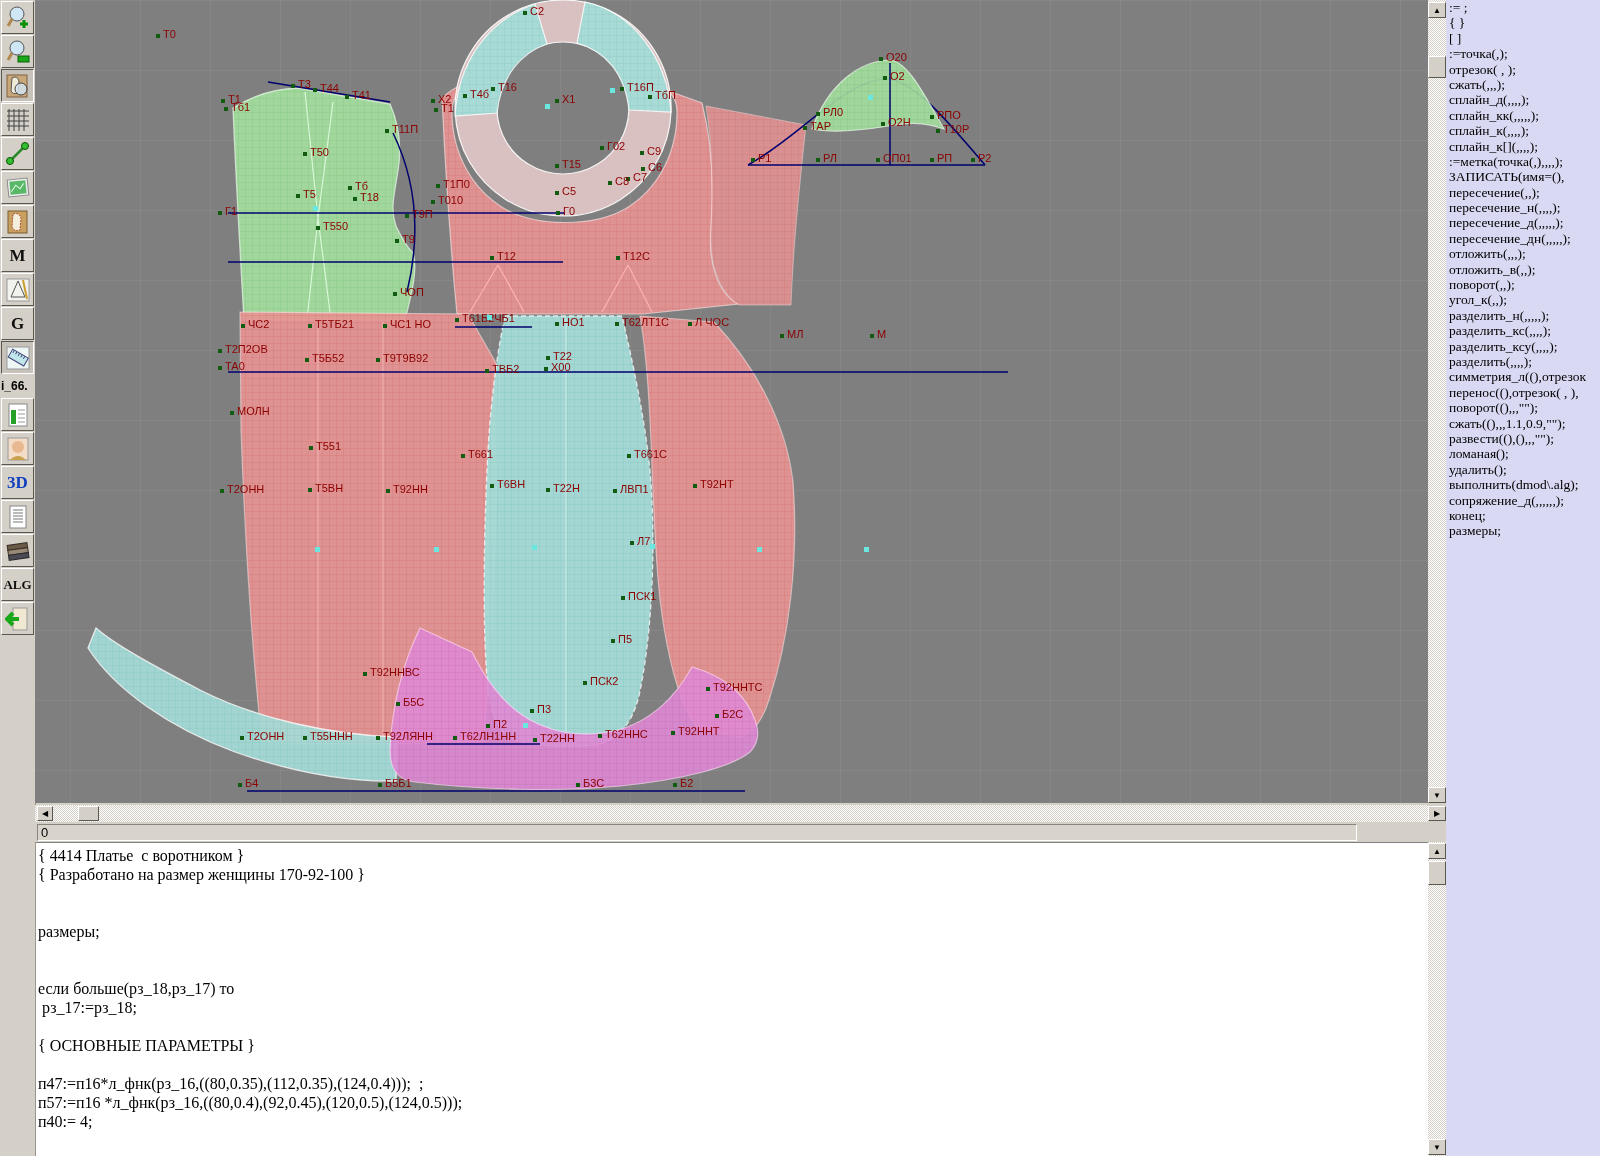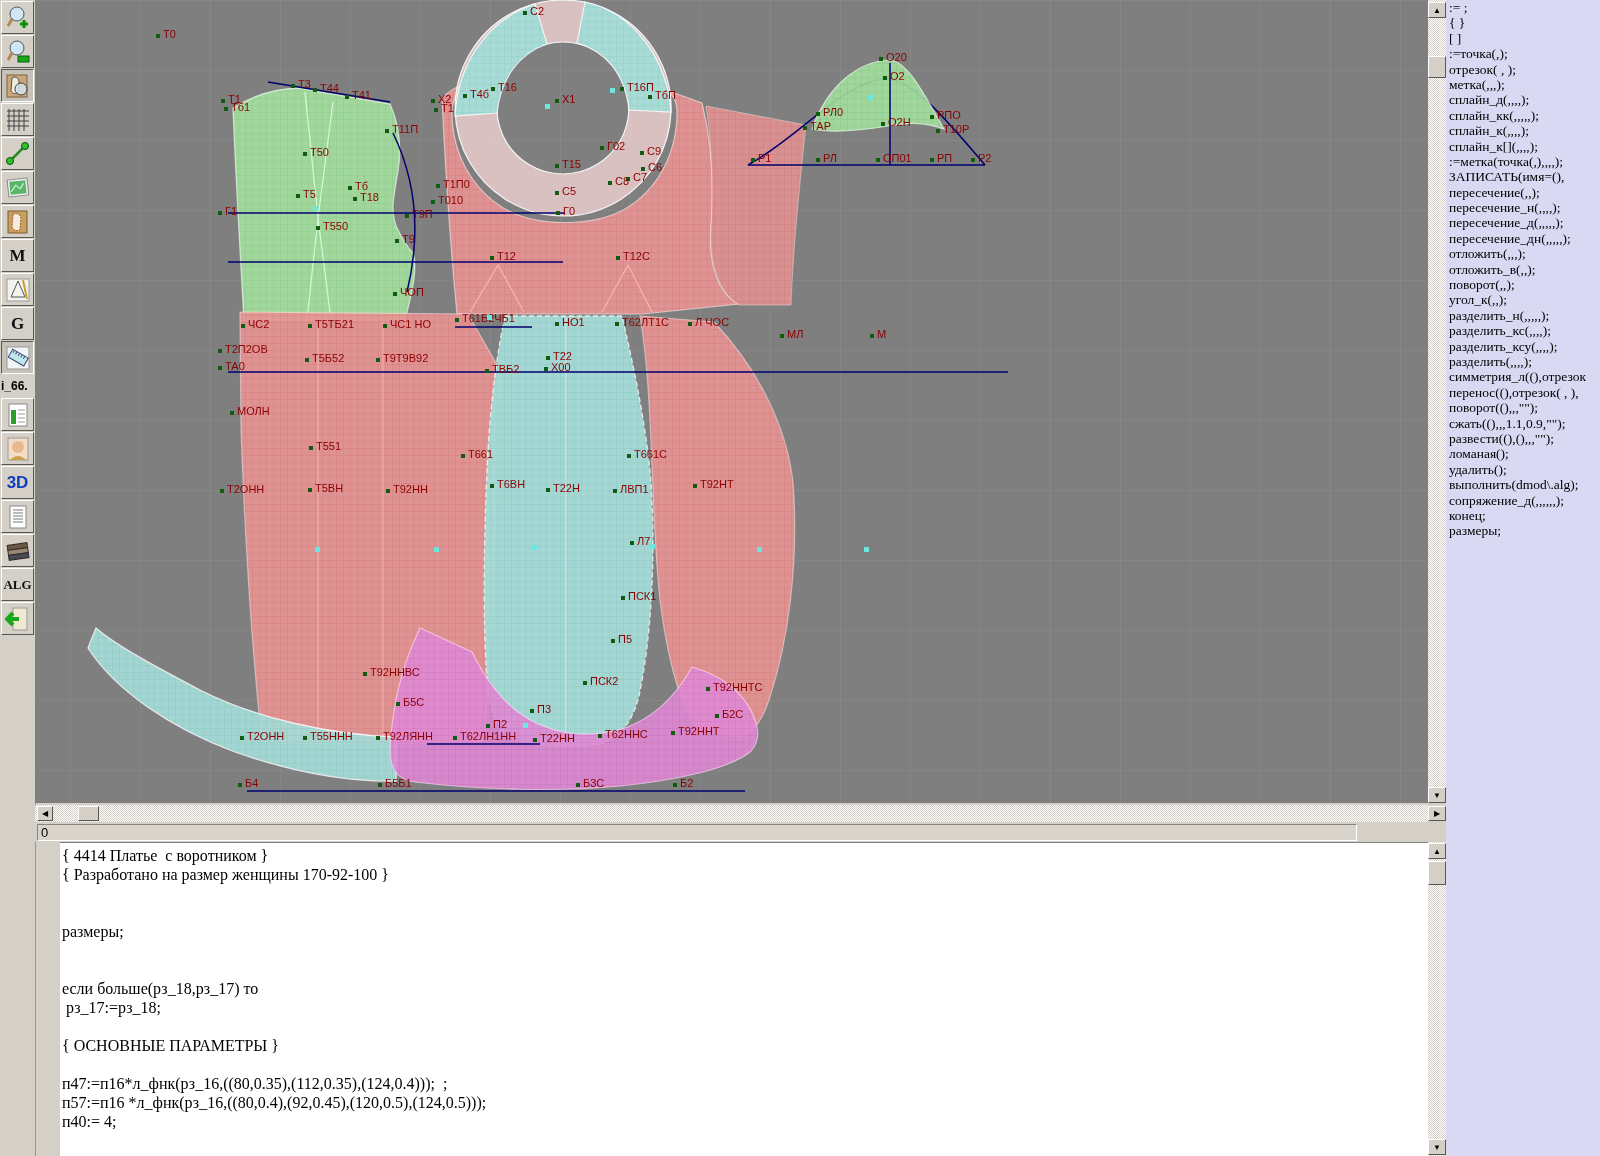--- a/index.html
+++ b/index.html
@@ -19,21 +19,21 @@
     display:flex;align-items:center;justify-content:center;overflow:hidden;
   }
   .tbtn.pressed{border-color:#5a5650 #fff #fff #5a5650;background:#c6c2ba;}
   .tbtn svg{display:block;}
   .tlabel{
     width:35px;height:22px;font-size:12px;font-weight:bold;color:#000;
     display:flex;align-items:center;justify-content:flex-start;padding-left:1px;box-sizing:border-box;
   }
   .ticon-letter{font-family:"Liberation Serif",serif;font-weight:bold;font-size:17px;color:#111;}
   .ticon-letter.small{font-size:13px;}
-  .ticon-letter.blue{color:#1040c0;font-family:Liberation Sans, sans-serif;}
+  .ticon-letter.blue{color:#1040c0;font-family:Liberation Serif, serif;}
   
   #canvas-wrap{
     position:absolute;left:35px;top:0;width:1393px;height:803px;
     background:#7f7f7f;border-right:1px solid #111;
   }
   svg text.cad-label{
     font-family:"Liberation Sans",sans-serif;font-size:11px;fill:#8b0000;
     letter-spacing:0px;
   }
   
@@ -58,21 +58,21 @@
     position:absolute;top:2px;height:17px;background:#0369a1;
     border:1px solid;border-color:#fff #5a5650 #5a5650 #fff;
     font-family:"Liberation Serif",serif;font-size:14px;color:#000;
     display:flex;align-items:center;justify-content:center;box-sizing:border-box;margin-top:28px;
   }
   
   #editor{
     position:absolute;left:36px;top:842px;width:1392px;height:314px;
     background:#fff;border-top:1px solid #808080;
     font-family:"Liberation Serif",serif;font-size:16px;color:#000;
-    padding:3px 0 0 2px;box-sizing:border-box;overflow:hidden;margin-left:24px;
+    padding:3px 0 0 2px;box-sizing:border-box;overflow:hidden;
   }
   #editor .eline{height:19px;line-height:19px;white-space:pre;}
   
   #right-panel{
     position:absolute;left:1446px;top:0;width:154px;height:1156px;
     background:#d9d9f3;overflow:hidden;
   }
   #right-panel .fline{
     height:15.4px;line-height:15.4px;white-space:nowrap;overflow:hidden;
     font-family:"Liberation Serif",serif;font-size:13.5px;color:#000;padding-left:3px;
@@ -509,21 +509,21 @@
 <div class="sb-btn" style="left:1428px;top:843px;width:18px;height:16px;">▲</div>
 <div class="sb-thumb" style="left:1428px;top:861px;width:18px;height:24px;"></div>
 <div class="sb-btn" style="left:1428px;top:1139px;width:18px;height:16px;">▼</div>
 
 <div id="right-panel">
     <div class="fline">:= ;</div>
     <div class="fline">{  }</div>
     <div class="fline">[  ]</div>
     <div class="fline">:=точка(,);</div>
     <div class="fline">отрезок( , );</div>
-    <div class="fline">метка(,,,);</div>
+    <div class="fline">сжать(,,,);</div>
     <div class="fline">сплайн_д(,,,,);</div>
     <div class="fline">сплайн_кк(,,,,,);</div>
     <div class="fline">сплайн_к(,,,,);</div>
     <div class="fline">сплайн_к[](,,,,);</div>
     <div class="fline">:=метка(точка(,),,,,);</div>
     <div class="fline">ЗАПИСАТЬ(имя=(),</div>
     <div class="fline">пересечение(,,);</div>
     <div class="fline">пересечение_н(,,,,);</div>
     <div class="fline">пересечение_д(,,,,,);</div>
     <div class="fline">пересечение_дн(,,,,,);</div>

